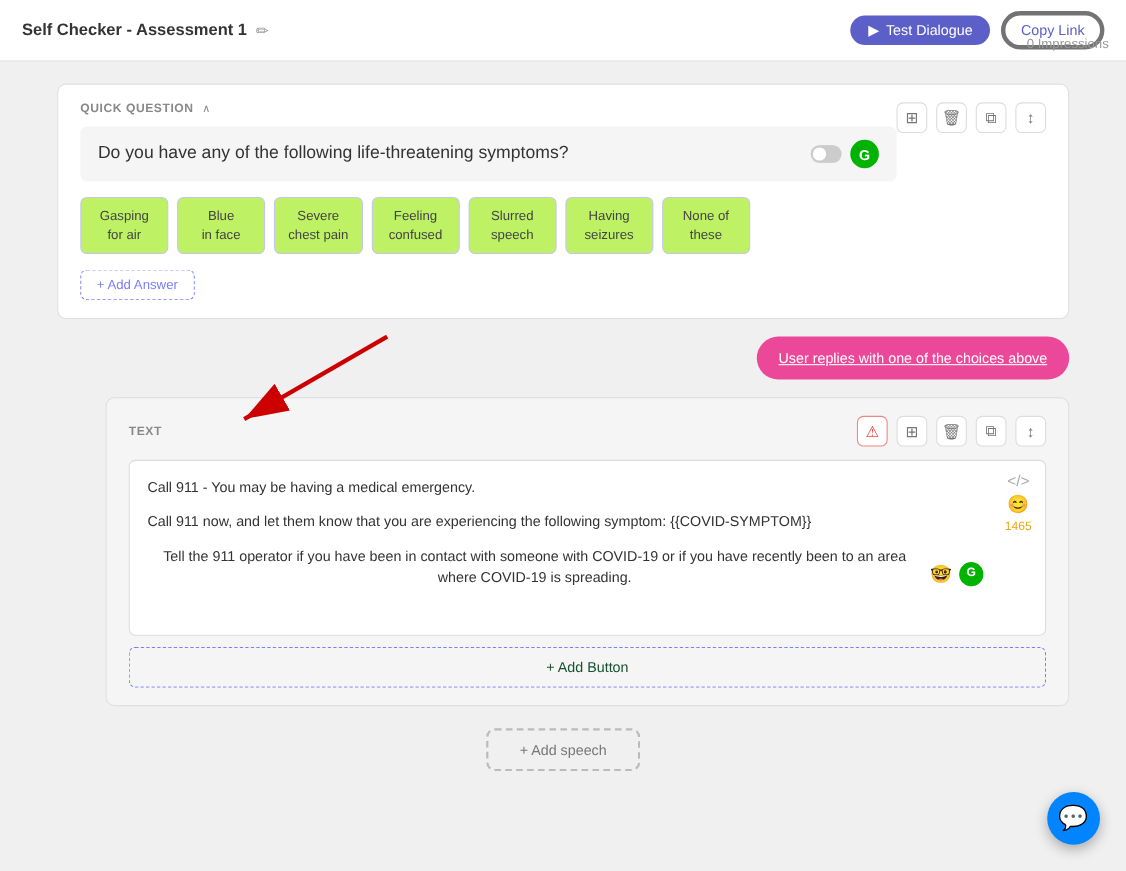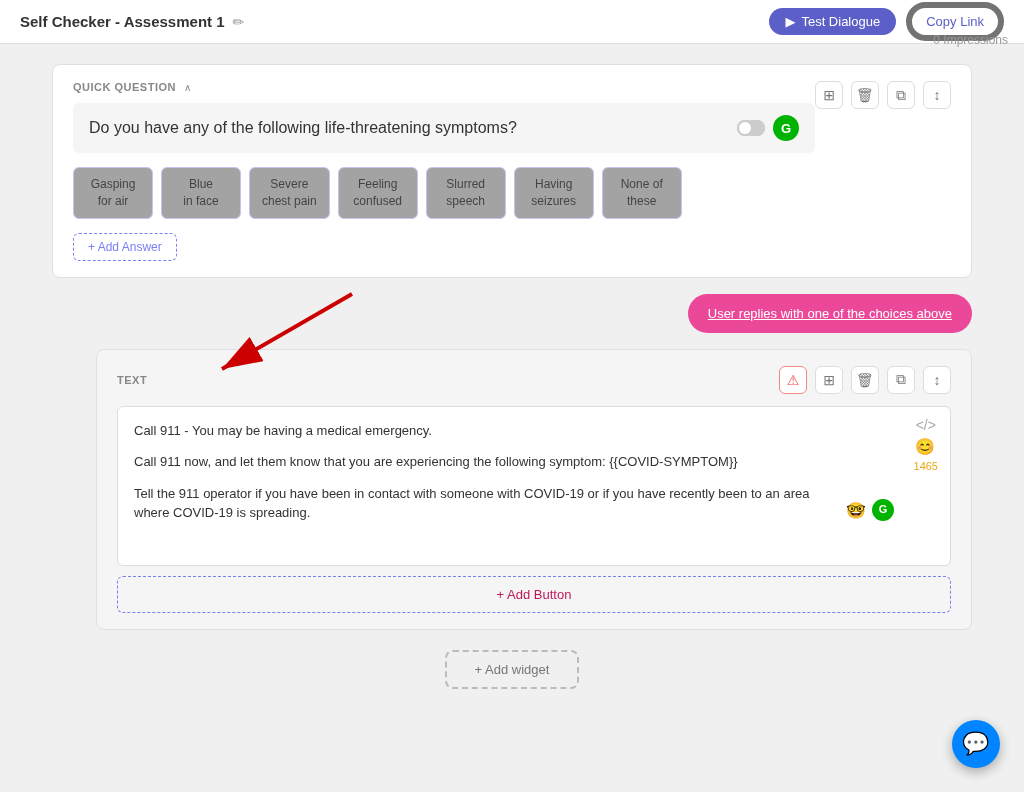--- a/index.html
+++ b/index.html
@@ -12,21 +12,21 @@
     }
 
     
     .header {
       background: #fff;
       border-bottom: 1px solid #e0e0e0;
       padding: 8px 20px;
       display: flex;
       align-items: center;
       justify-content: space-between;
-      height: 44px;
+      height: 56px;
     }
     .header-left {
       display: flex;
       align-items: center;
       gap: 8px;
     }
     .header-title {
       font-size: 15px;
       font-weight: 600;
       color: #333;
@@ -50,21 +50,21 @@
       cursor: pointer;
       font-size: 13px;
       font-weight: 500;
       display: flex;
       align-items: center;
       gap: 6px;
     }
     .btn-copy-link {
       background: transparent;
       color: #5b5fc7;
-      border: 6px solid #737373;
+      border: 4px solid #737373;
       border-radius: 20px;
       padding: 6px 14px;
       cursor: pointer;
       font-size: 13px;
       font-weight: 500;
     }
     .impressions-text {
       font-size: 12px;
       color: #999;
     }
@@ -166,21 +166,21 @@
       flex-wrap: wrap;
       gap: 8px;
       margin-bottom: 14px;
     }
     .answer-chip {
       border: 1px solid #c5c5f0;
       border-radius: 6px;
       padding: 8px 12px;
       font-size: 12px;
       color: #444;
-      background: #a3a3a3;
+      background: #bef264;
       cursor: pointer;
       min-width: 80px;
       text-align: center;
       line-height: 1.4;
     }
 
     .add-answer-btn {
       border: 1px dashed #7b7ff5;
       background: transparent;
       color: #7b7ff5;
@@ -271,21 +271,21 @@
     .text-para:last-child {
       margin-bottom: 0;
     }
     .glasses-icon {
       font-size: 16px;
     }
 
     .add-button-btn {
       border: 1px dashed #7b7ff5;
       background: transparent;
-      color: #be185d;
+      color: #14532d;
       border-radius: 6px;
       padding: 10px;
       font-size: 13px;
       cursor: pointer;
       width: 100%;
       text-align: center;
     }
 
     
     .add-widget-container {
@@ -446,33 +446,33 @@
     
     <div class="text-editor-box">
       <div class="text-editor-toolbar">
         <span class="code-icon">&lt;/&gt;</span>
         <span class="emoji-icon">😊</span>
         <span class="char-count">1465</span>
       </div>
 
       <p class="text-para">Call 911 - You may be having a medical emergency.</p>
       <p class="text-para">Call 911 now, and let them know that you are experiencing the following symptom: {{COVID-SYMPTOM}}</p>
-      <p class="text-para" style="display:flex; align-items:flex-end; gap:8px;">
+      <p class="text-para" style="display:flex; align-items:flex-end; gap:8px;text-align:center;">
         <span>Tell the 911 operator if you have been in contact with someone with COVID-19 or if you have recently been to an area where COVID-19 is spreading.</span>
         <span style="display:inline-flex; gap:6px; flex-shrink:0;">
           <span class="glasses-icon">🤓</span>
           <span class="g-icon" style="width:22px; height:22px; font-size:11px;">G</span>
         </span>
       </p>
     </div>
 
     <button class="add-button-btn">+ Add Button</button>
   </div>
 
   <div class="add-widget-container">
-    <button class="add-widget-btn">+ Add widget</button>
+    <button class="add-widget-btn">+ Add speech</button>
   </div>
 
 </div>
 
 <div class="messenger-fab">
   <span class="messenger-fab-icon">💬</span>
 </div>
 
 </body></html>

